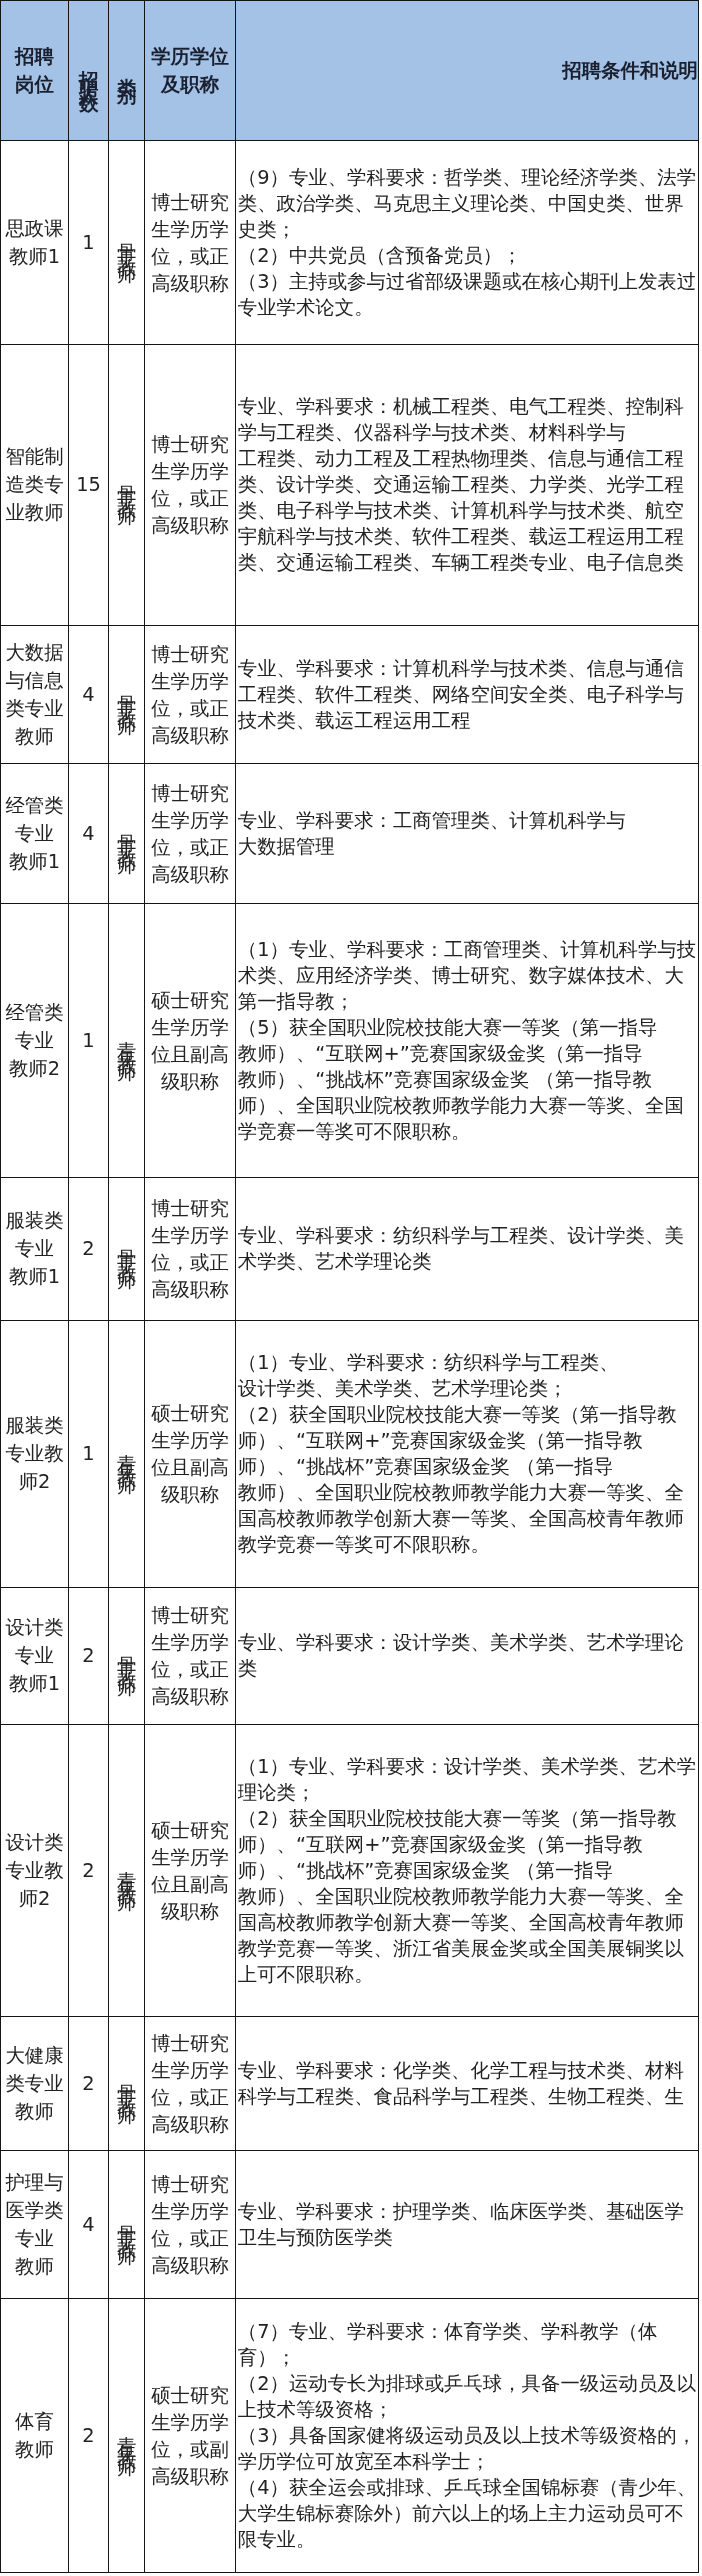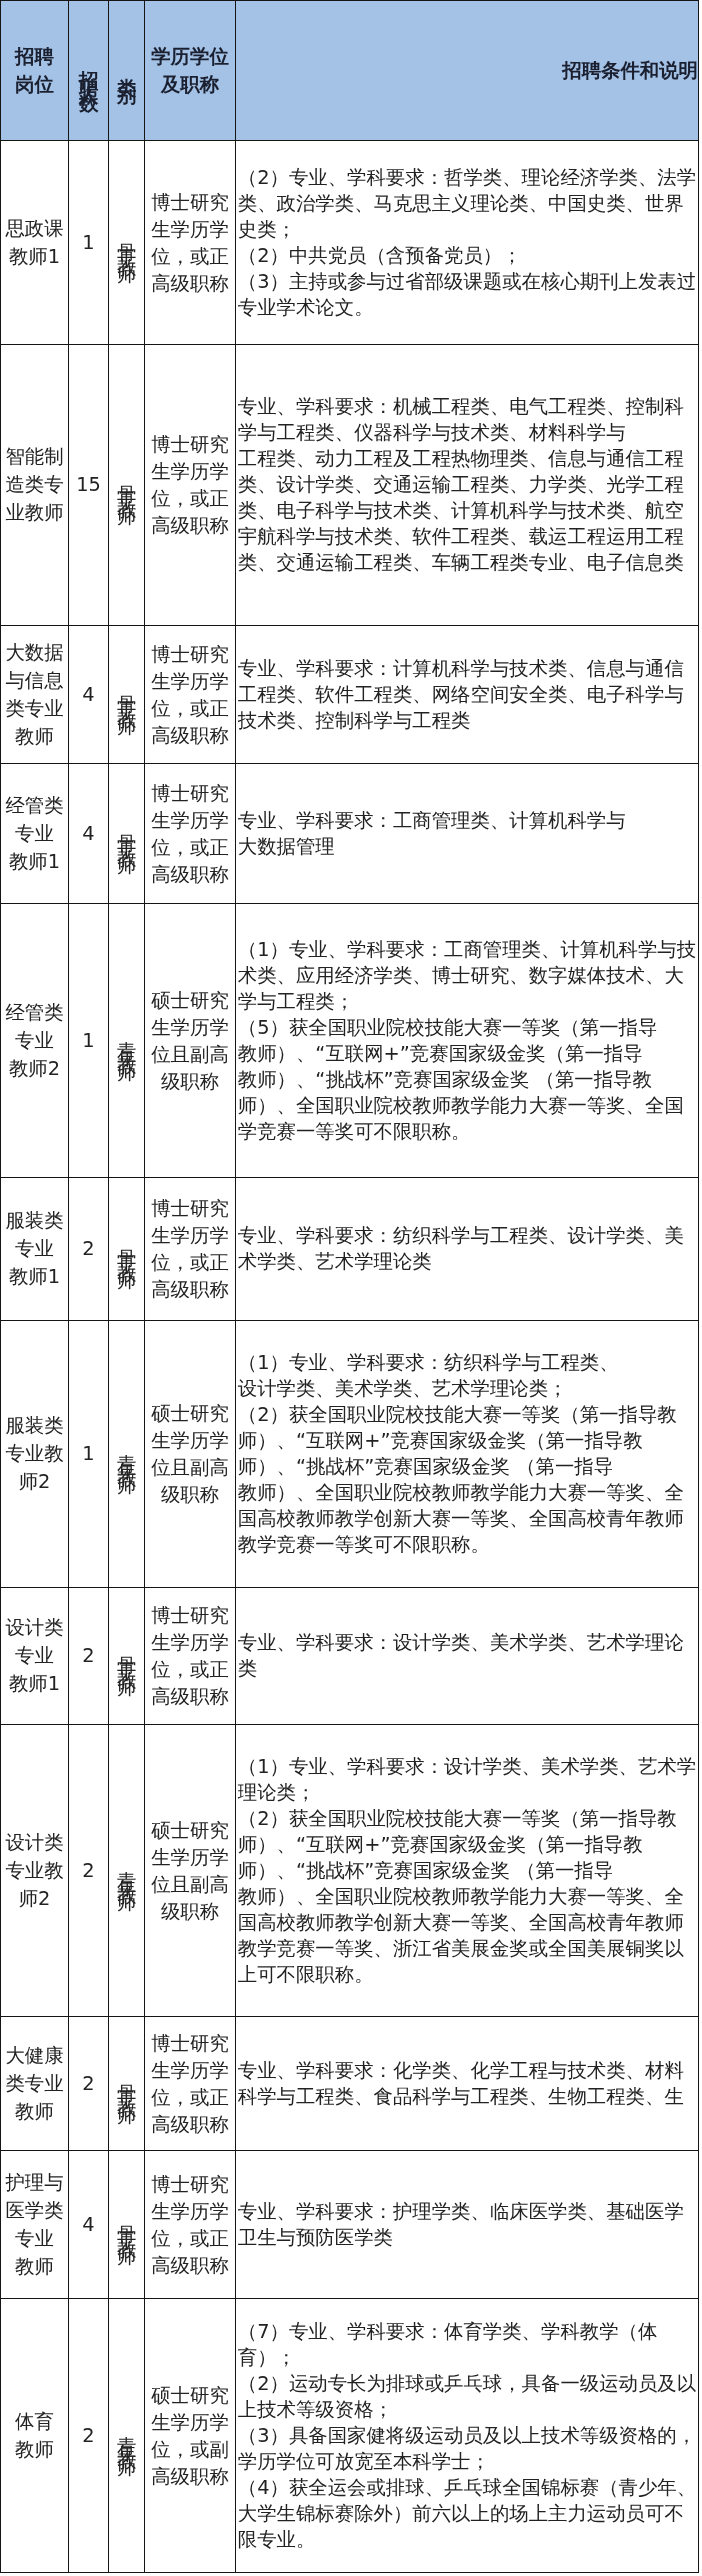--- a/index.html
+++ b/index.html
@@ -85,21 +85,21 @@
     <div class="cell c-deg">
         <div class="lines">
           <div class="line">博士研究</div>
           <div class="line">生学历学</div>
           <div class="line">位，或正</div>
           <div class="line">高级职称</div>
         </div>
       </div>
     <div class="cell c-req">
         <div class="lines">
-          <div class="line">（2）专业、学科要求：哲学类、理论经济学类、法学</div>
+          <div class="line">（9）专业、学科要求：哲学类、理论经济学类、法学</div>
           <div class="line">类、政治学类、马克思主义理论类、中国史类、世界</div>
           <div class="line">史类；</div>
           <div class="line">（2）中共党员（含预备党员）；</div>
           <div class="line">（3）主持或参与过省部级课题或在核心期刊上发表过</div>
           <div class="line">专业学术论文。</div>
         </div>
       </div>
   </div>
 
   <div class="row">
@@ -157,21 +157,21 @@
           <div class="line">博士研究</div>
           <div class="line">生学历学</div>
           <div class="line">位，或正</div>
           <div class="line">高级职称</div>
         </div>
       </div>
     <div class="cell c-req">
         <div class="lines">
           <div class="line">专业、学科要求：计算机科学与技术类、信息与通信</div>
           <div class="line">工程类、软件工程类、网络空间安全类、电子科学与</div>
-          <div class="line">技术类、控制科学与工程类</div>
+          <div class="line">技术类、载运工程运用工程</div>
         </div>
       </div>
   </div>
 
   <div class="row">
     <div class="cell c-pos">
         <div class="lines">
           <div class="line">经管类</div>
           <div class="line">专业</div>
           <div class="line">教师1</div>
@@ -218,21 +218,21 @@
           <div class="line">硕士研究</div>
           <div class="line">生学历学</div>
           <div class="line">位且副高</div>
           <div class="line">级职称</div>
         </div>
       </div>
     <div class="cell c-req">
         <div class="lines">
           <div class="line">（1）专业、学科要求：工商管理类、计算机科学与技</div>
           <div class="line">术类、应用经济学类、博士研究、数字媒体技术、大</div>
-          <div class="line">学与工程类；</div>
+          <div class="line">第一指导教；</div>
           <div class="line">（5）获全国职业院校技能大赛一等奖（第一指导</div>
           <div class="line">教师）、“互联网+”竞赛国家级金奖（第一指导</div>
           <div class="line">教师）、“挑战杯”竞赛国家级金奖 （第一指导教</div>
           <div class="line">师）、全国职业院校教师教学能力大赛一等奖、全国</div>
           <div class="line">学竞赛一等奖可不限职称。</div>
         </div>
       </div>
   </div>
 
   <div class="row">

